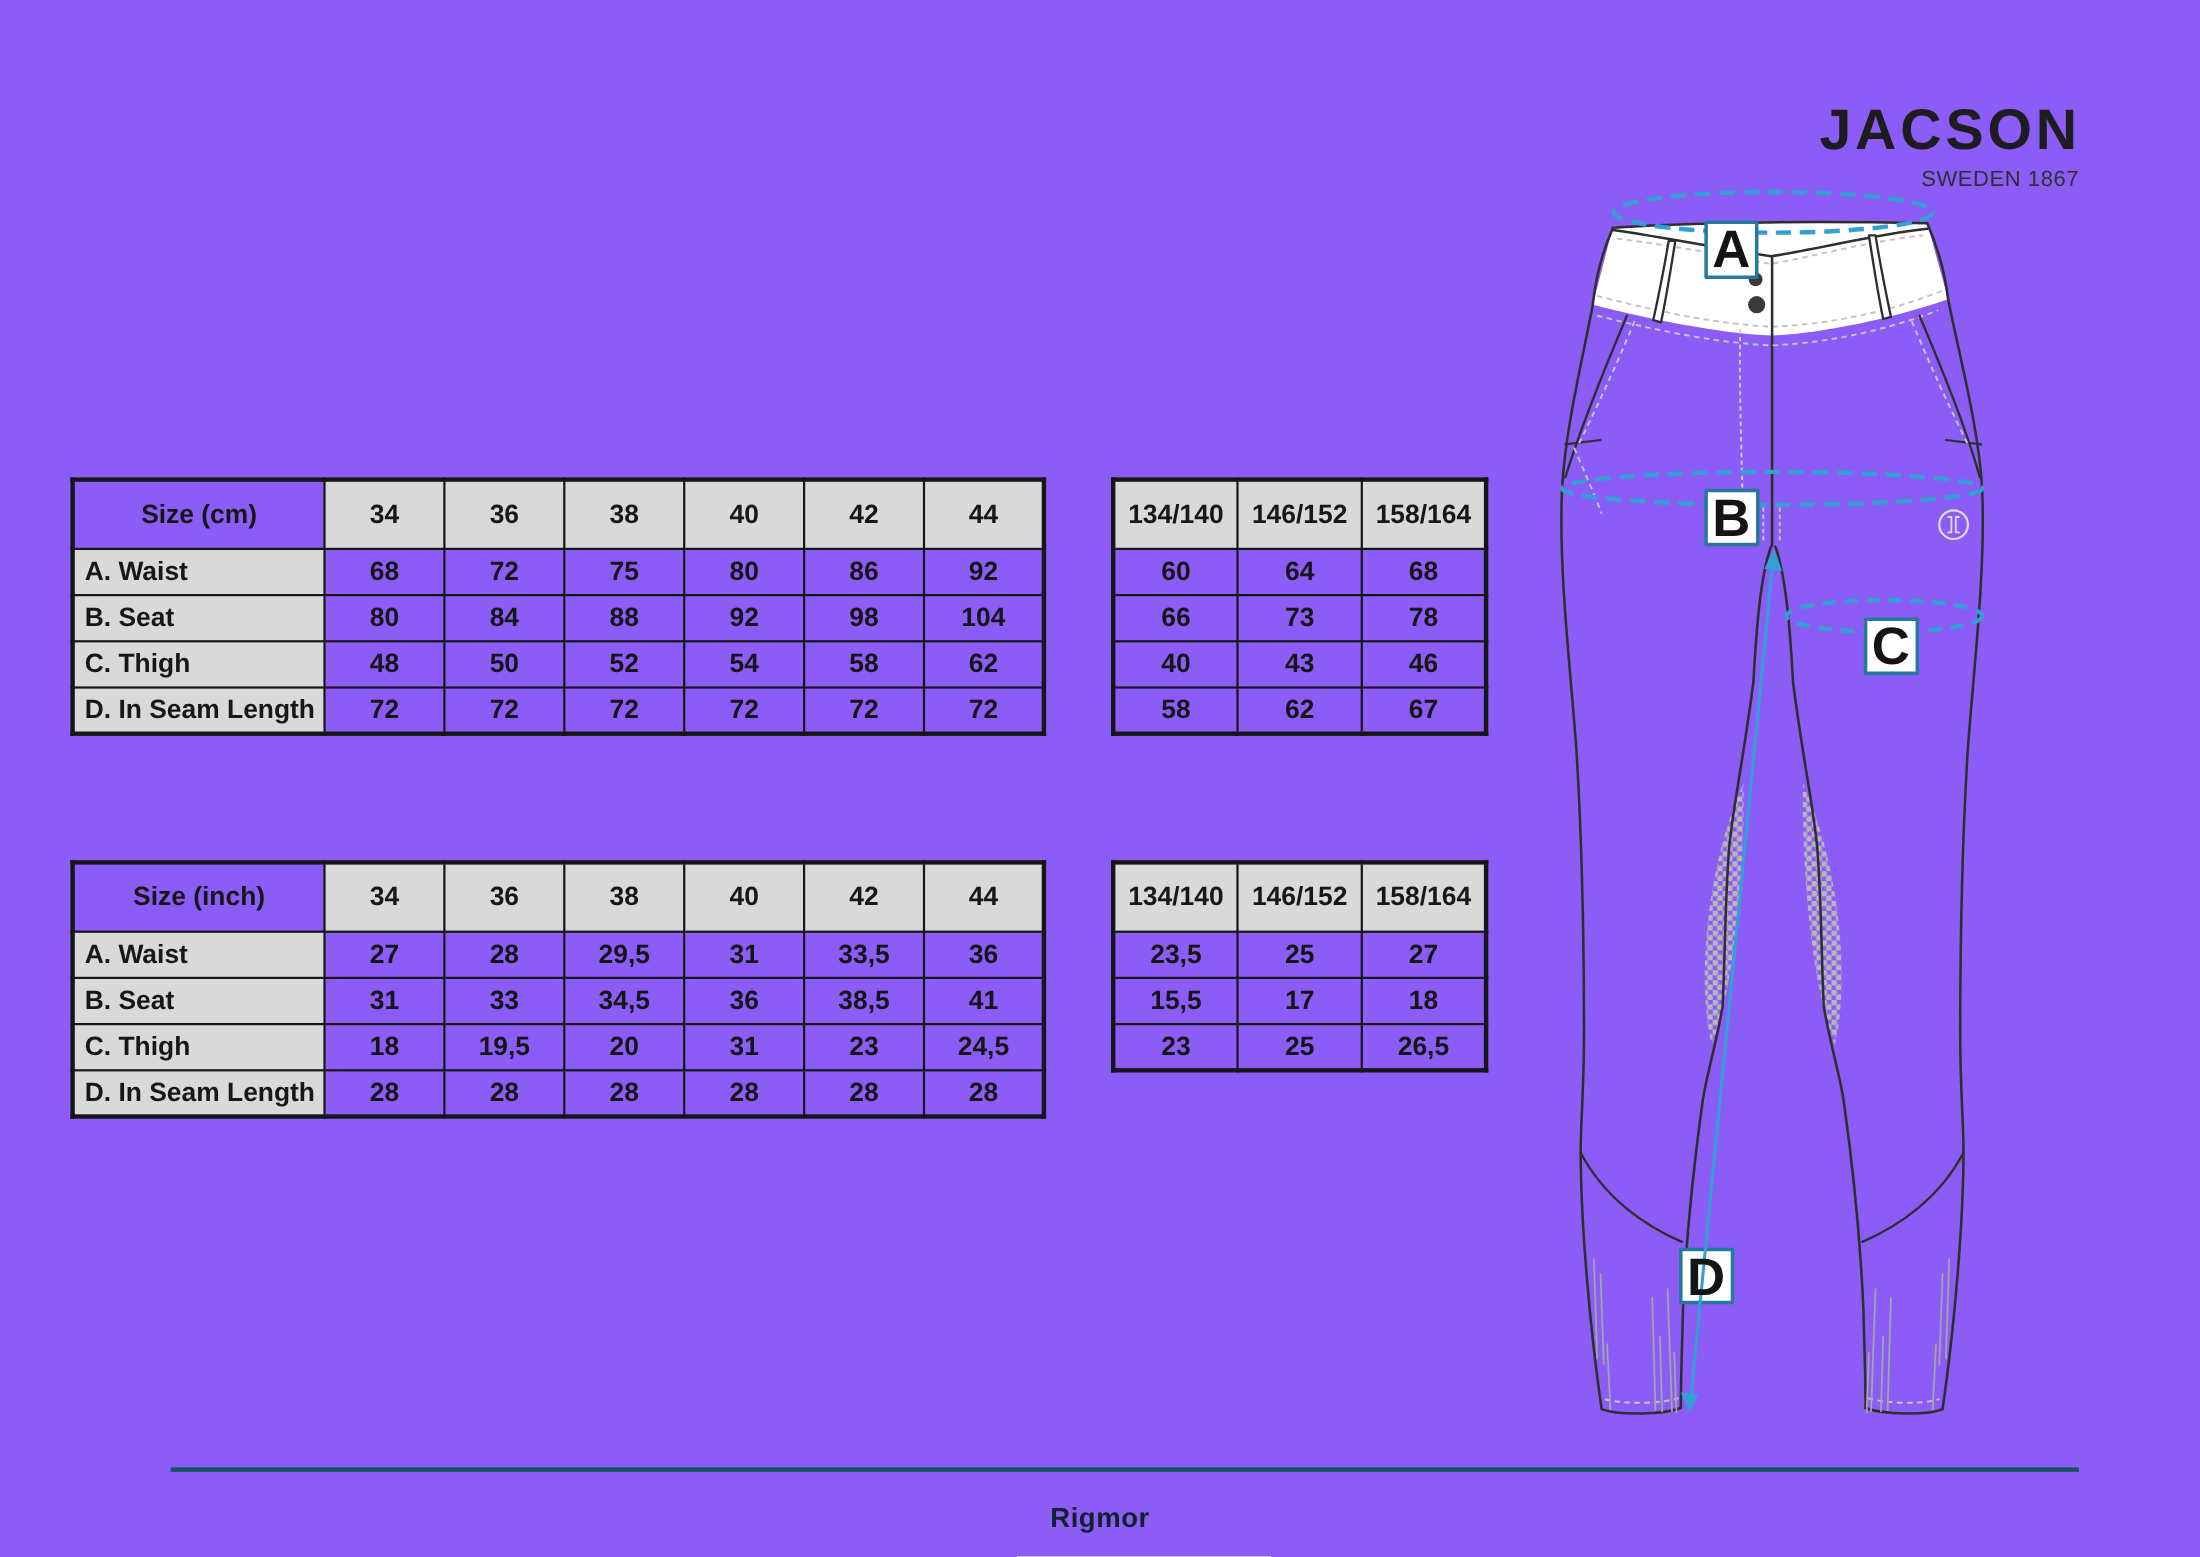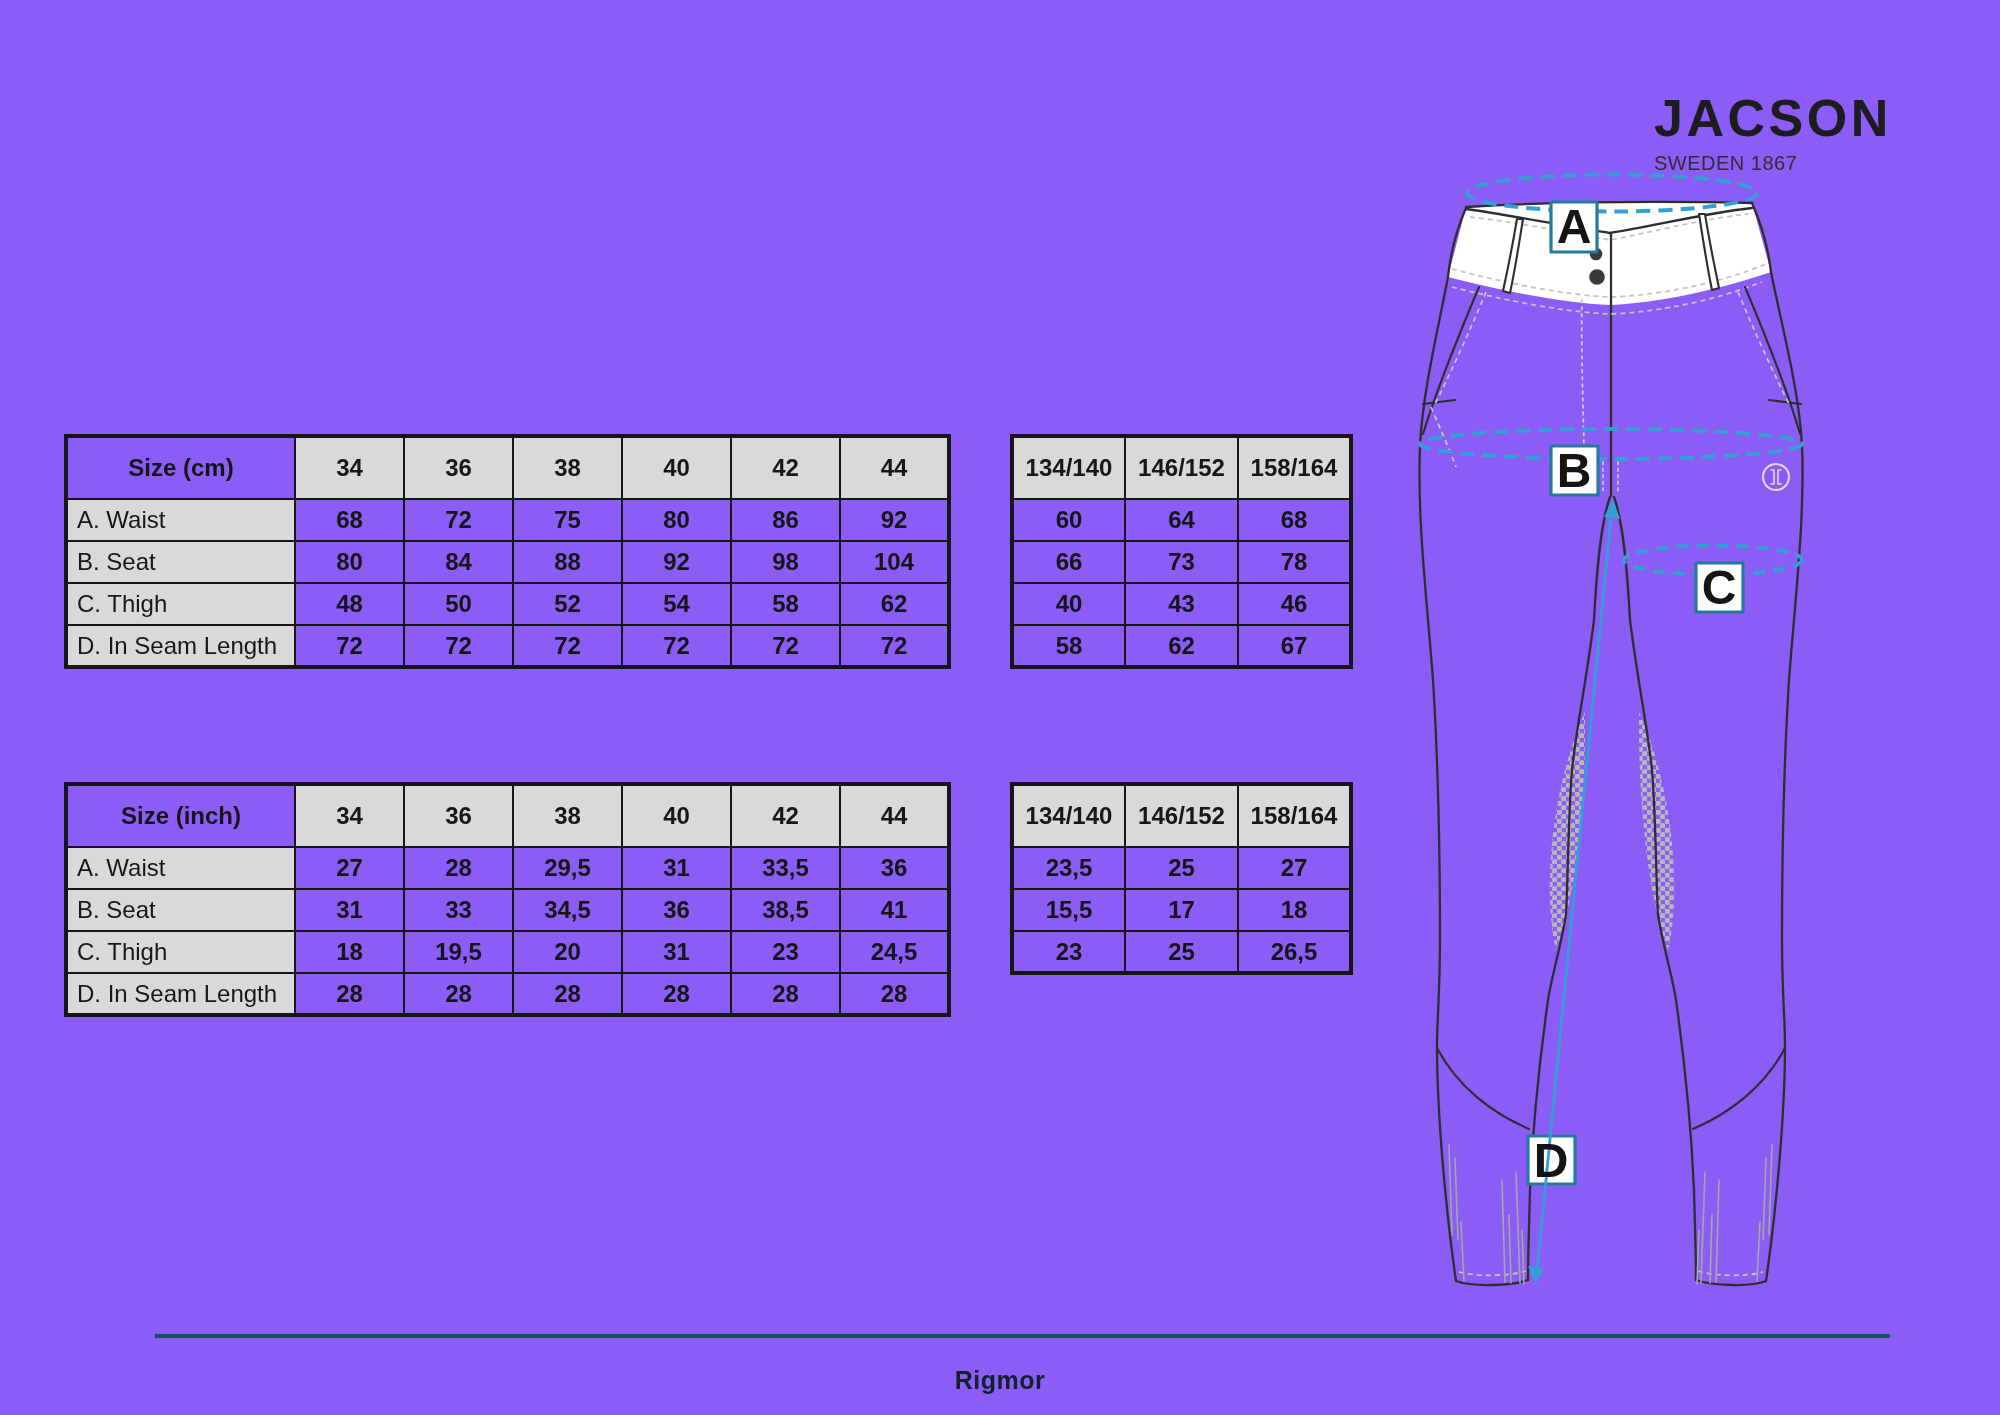--- a/index.html
+++ b/index.html
@@ -1,24 +1,24 @@
 <!DOCTYPE html>
 <html><head>
 <meta charset="utf-8">
 <style>
 html,body{margin:0;padding:0;background:#fff;}
 #page{-webkit-font-smoothing:antialiased;position:relative;width:2000px;height:1415px;background:#8b5cf6;overflow:hidden;font-family:"Liberation Sans",sans-serif;}
 table.t{position:absolute;border-collapse:collapse;table-layout:fixed;font-family:"Liberation Sans",sans-serif;border-radius:12px;}
 table.t td{border:2px solid #161616;text-align:center;vertical-align:middle;padding:0;font-size:24px;color:rgba(20,20,20,0.99);font-weight:bold;}
 table.t{border:4px solid #161616;}
 td.g{background:#d9d9d9;}
-table.t td.lab{text-align:left;padding-left:9px;font-weight:normal;white-space:nowrap;}
+table.t td.lab{text-align:left;padding-left:9px;font-weight:bold;white-space:nowrap;}
 td.hd{font-weight:bold;}
 .logo{position:absolute;left:1654px;top:88px;width:236px;text-align:center;font-weight:bold;font-size:52px;letter-spacing:3.5px;color:rgba(27,27,27,0.99);white-space:nowrap;}
-.tagline{position:absolute;left:1654px;top:152px;width:236px;text-align:left;font-size:20px;letter-spacing:0.5px;color:rgba(46,46,46,0.99);white-space:nowrap;}
+.tagline{position:absolute;left:1654px;top:152px;width:236px;text-align:right;font-size:20px;letter-spacing:0.5px;color:rgba(46,46,46,0.99);white-space:nowrap;}
 .rule{position:absolute;left:155px;top:1334px;width:1735px;height:4px;background:#17505f;}
 .pname{position:absolute;left:0px;top:1366px;width:2000px;text-align:center;font-weight:bold;font-size:25px;color:rgba(17,32,44,0.99);letter-spacing:0.5px;}
 svg{position:absolute;left:0;top:0;}
 </style>
 </head>
 <body>
 <div id="page">
 
 <div class="logo">JACSON</div>
 

